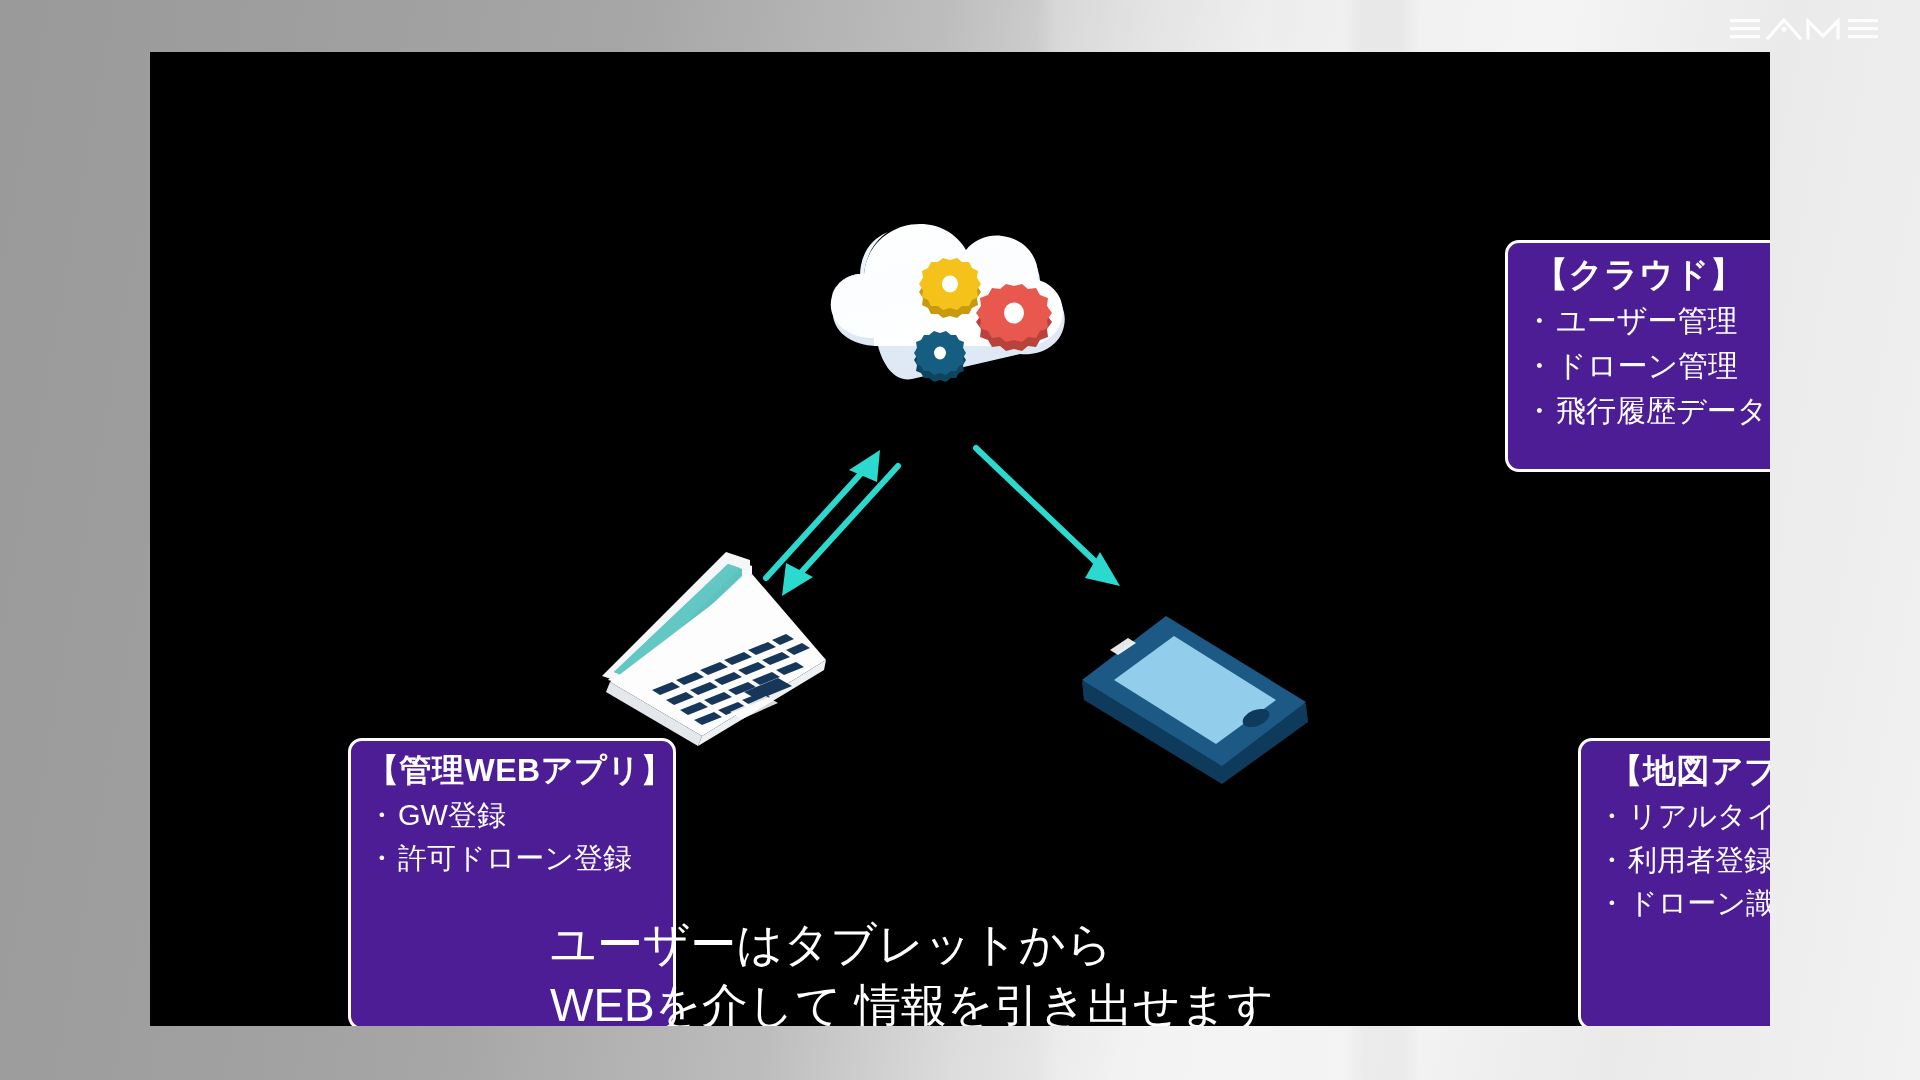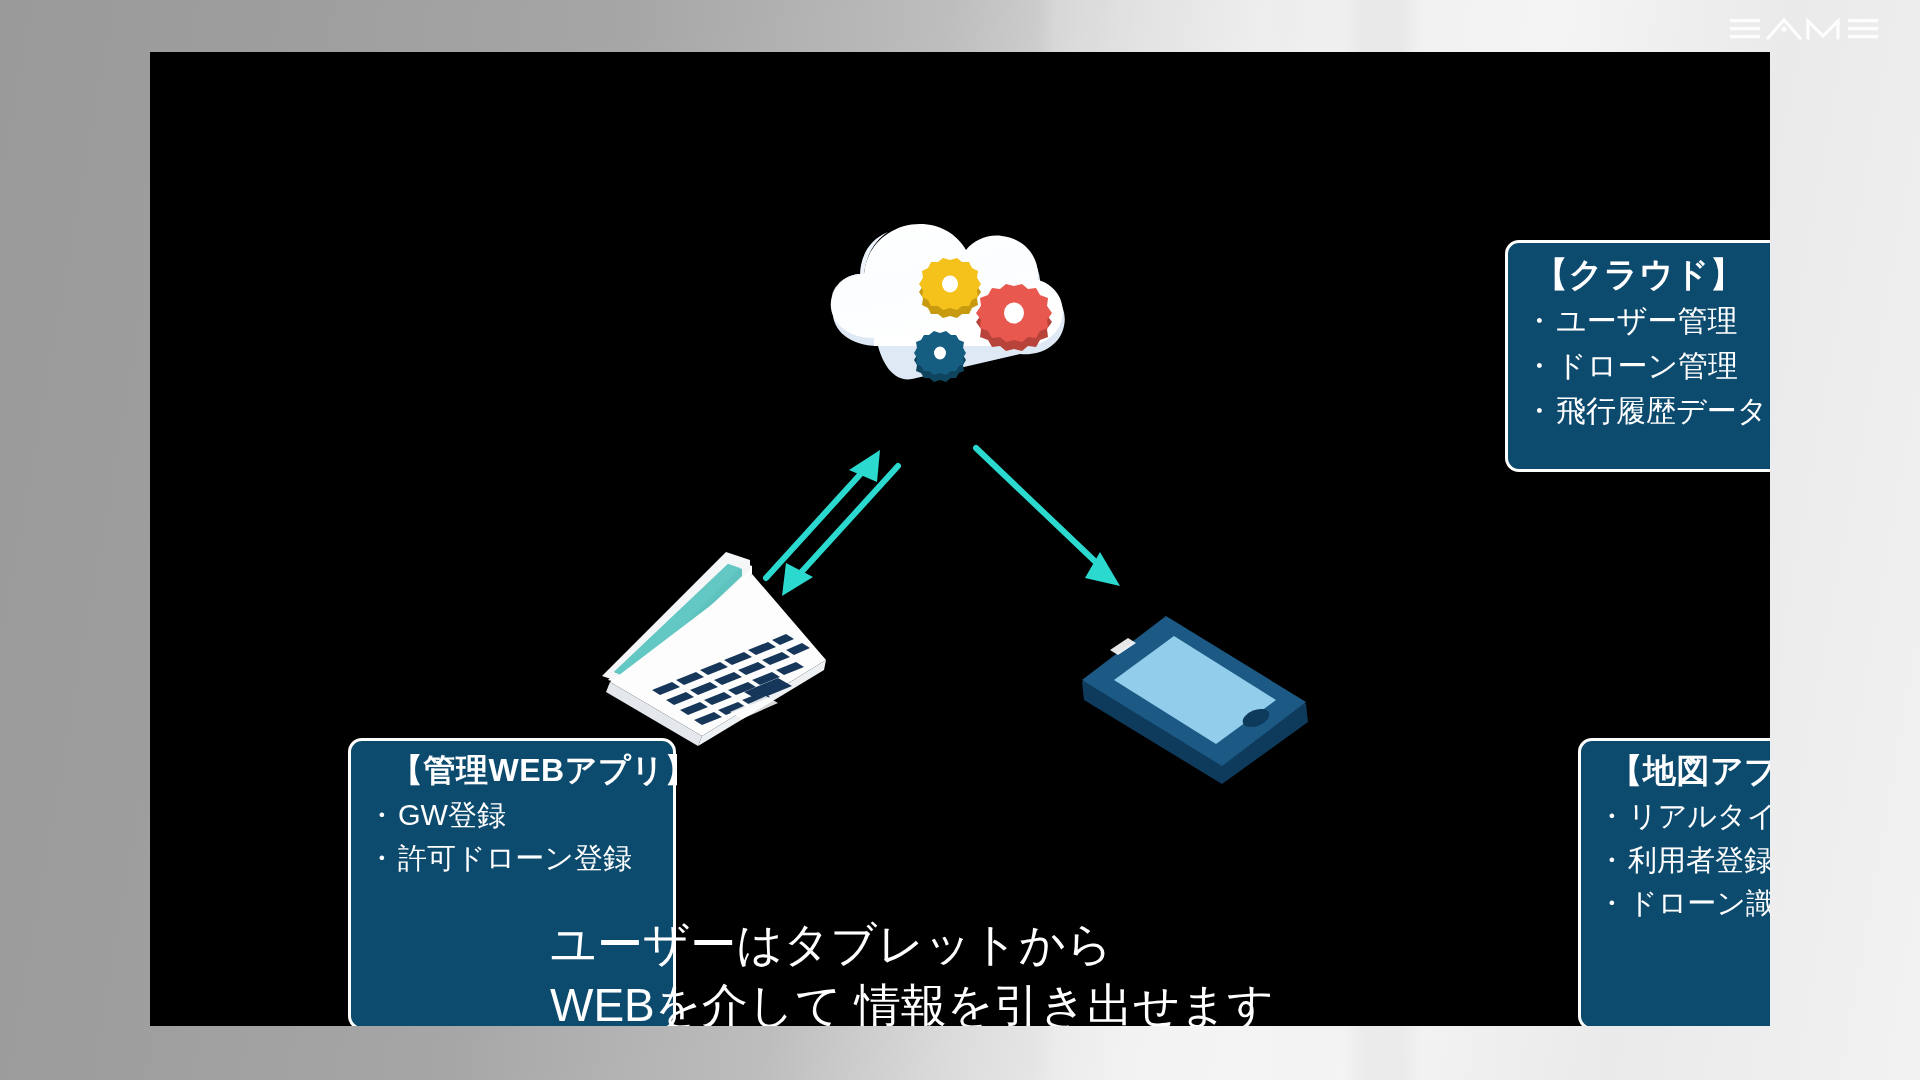--- a/index.html
+++ b/index.html
@@ -62,21 +62,21 @@
     background: #000000;
     overflow: hidden;
   }
 
   
   .panel {
     position: absolute;
     box-sizing: border-box;
     border: 3px solid #ffffff;
     border-radius: 14px;
-    background: #0c4a6e;
+    background: #4c1d95;
     color: #ffffff;
     padding: 10px 16px 14px 16px;
   }
   .panel-title {
     font-size: 34px;
     font-weight: 700;
     line-height: 1.24;
     white-space: nowrap;
     letter-spacing: 0.5px;
   }
@@ -103,21 +103,21 @@
   }
   #panel-cloud .panel-title { text-align: left; padding-left: 10px; }
 
   
   #panel-web {
     left: 198px;
     top: 686px;
     width: 328px;
     height: 292px;
   }
-  #panel-web .panel-title { text-align: left; font-size: 32px; margin-left: 24px; }
+  #panel-web .panel-title { text-align: left; font-size: 32px; }
   #panel-web .panel-list li { font-size: 29px; }
 
   
   #panel-map {
     left: 1428px;
     top: 686px;
     width: 300px;
     height: 292px;
   }
   #panel-map .panel-title { text-align: center; font-size: 33px; }

